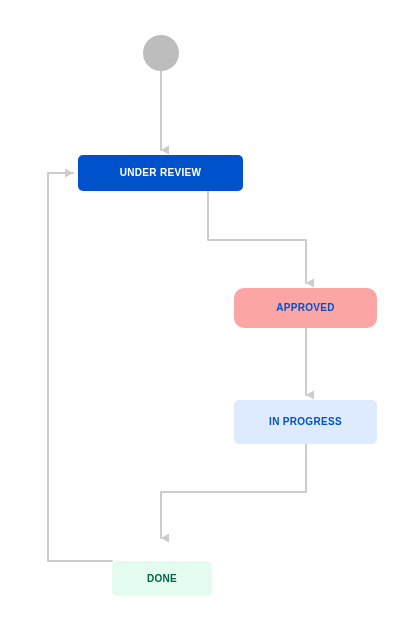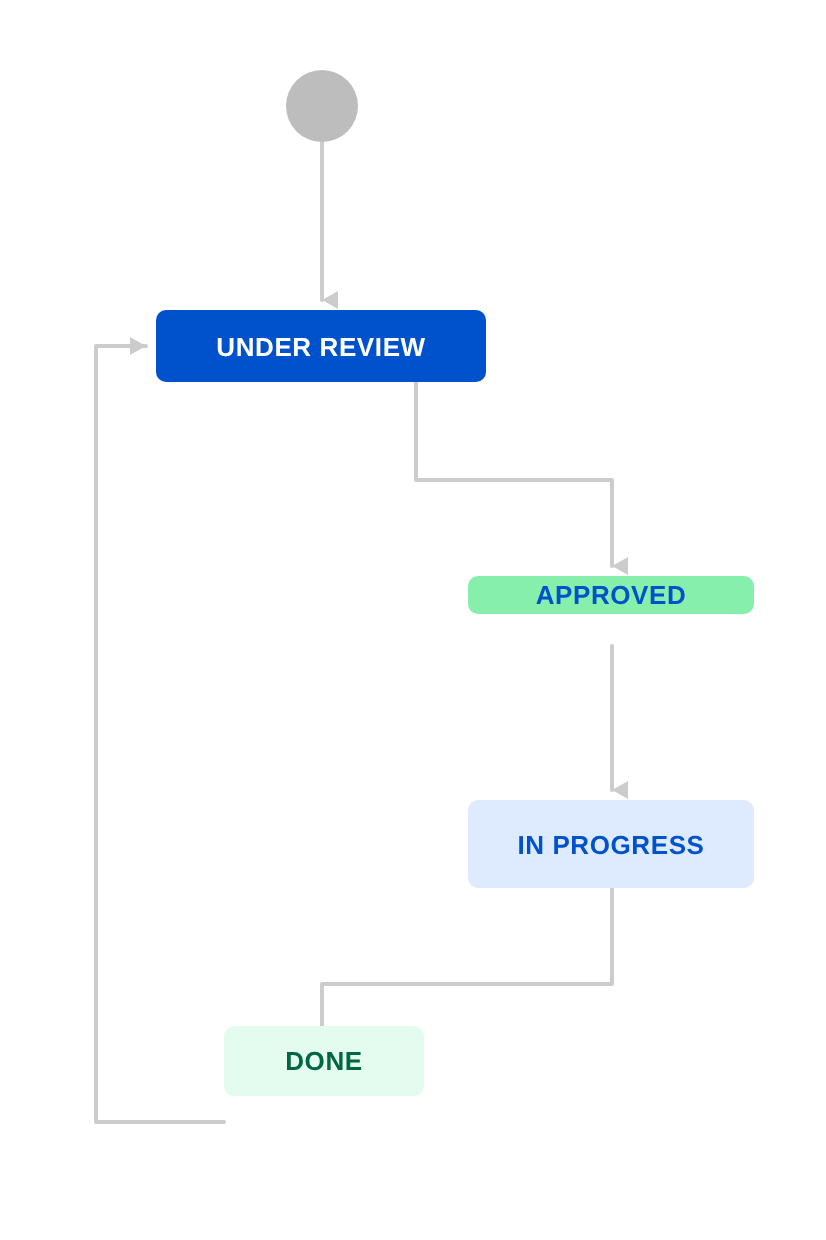--- a/index.html
+++ b/index.html
@@ -26,21 +26,21 @@
     width: 413px;
     height: 620px;
   }
   .node {
     position: absolute;
     box-sizing: border-box;
     display: flex;
     align-items: center;
     justify-content: center;
     border-radius: 5px;
-    font-size: 13px;
+    font-size: 10px;
     font-weight: bold;
     letter-spacing: 0.3px;
     white-space: nowrap;
     text-transform: uppercase;
     z-index: 2;
   }
   .node-start {
     position: absolute;
     border-radius: 50%;
     z-index: 2;
@@ -73,25 +73,25 @@
       <polyline marker-end="url(#arrow-right)" points="112,561 48,561 48,173 73,173"></polyline>
     </g>
   </svg>
 
   <div class="node-start" style="left: 143px; top: 35px; width: 36px; height: 36px; background: rgb(189, 189, 189); color: rgb(255, 255, 255);"></div>
 
   <div class="node" style="left: 78px; top: 155px; width: 165px; height: 36px; background: rgb(0, 82, 204); color: rgb(255, 255, 255);">
     <span class="node-label">UNDER REVIEW</span>
   </div>
 
-  <div class="node" style="left: 234px; top: 288px; width: 143px; height: 19px; background: #86efac; color: rgb(0, 82, 204);">
+  <div class="node" style="left: 234px; top: 288px; width: 143px; height: 40px; background: #fca5a5; color: rgb(0, 82, 204); border-radius: 10px;">
     <span class="node-label">APPROVED</span>
   </div>
 
   <div class="node" style="left: 234px; top: 400px; width: 143px; height: 44px; background: rgb(222, 235, 255); color: rgb(0, 82, 204);">
     <span class="node-label">IN PROGRESS</span>
   </div>
 
-  <div class="node" style="left: 112px; top: 513px; width: 100px; height: 35px; background: rgb(227, 252, 239); color: rgb(0, 102, 68);">
+  <div class="node" style="left: 112px; top: 561px; width: 100px; height: 35px; background: rgb(227, 252, 239); color: rgb(0, 102, 68);">
     <span class="node-label">DONE</span>
   </div>
 
 </div>
 
 </body></html>

